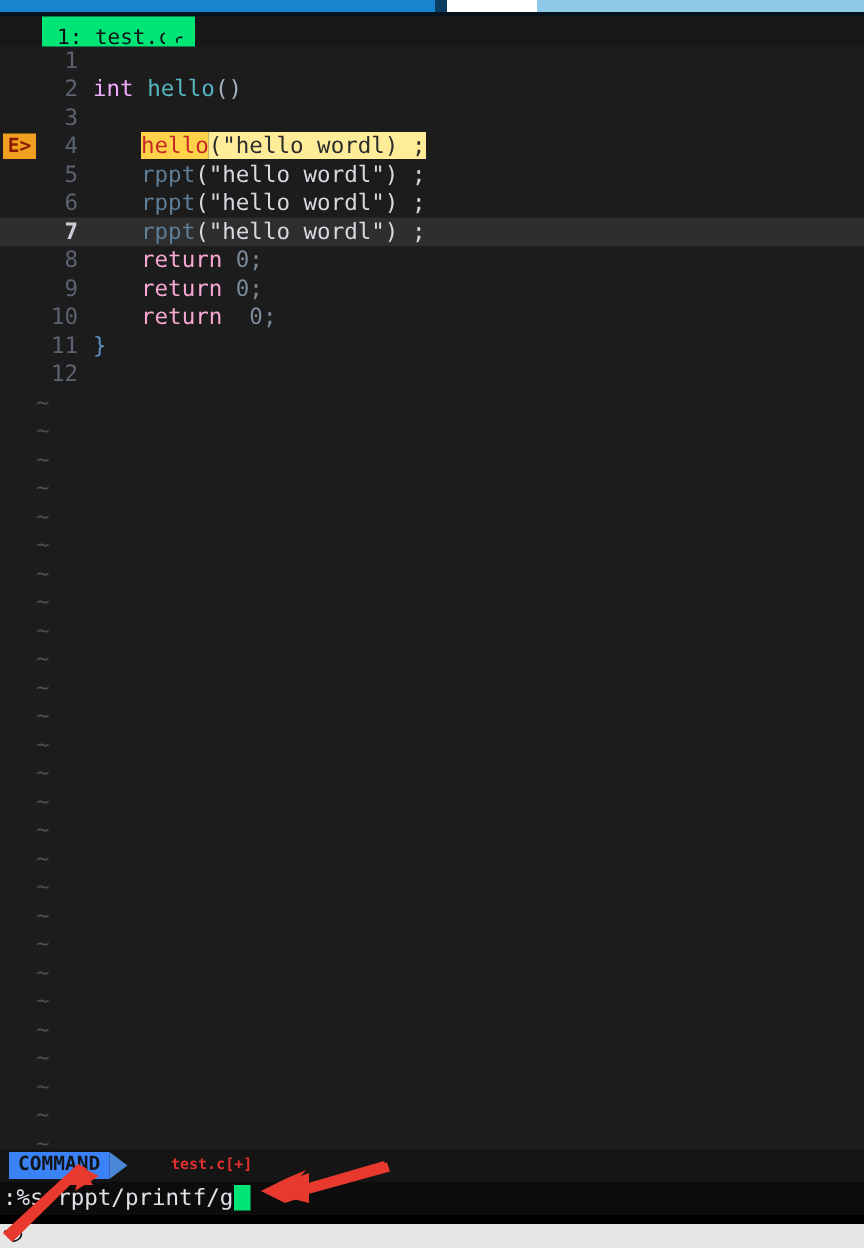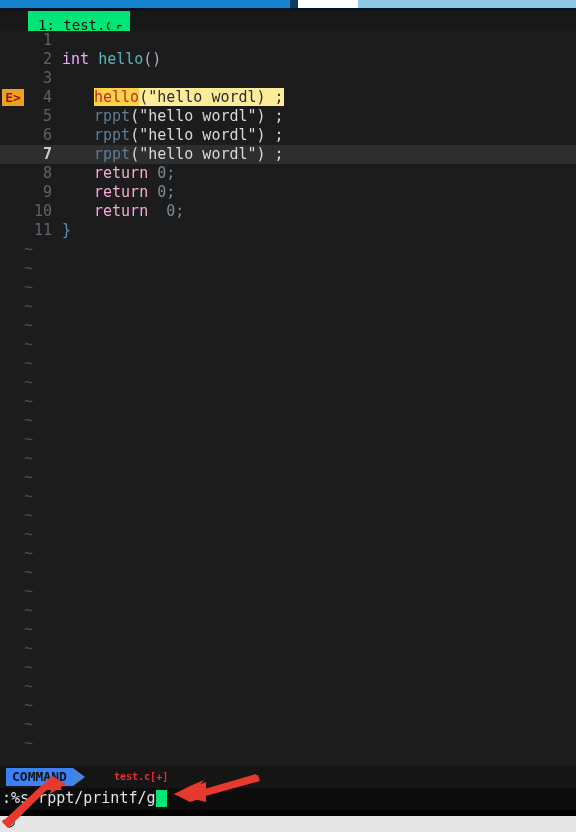--- a/index.html
+++ b/index.html
@@ -179,20 +179,24 @@
   <div class="ln">
     <span class="num">10</span>
     <span class="code" style="left:94px;"><span class="k-ret">return</span><span class="k-num">  0;</span></span>
   </div>
 
   <div class="ln">
     <span class="num">11</span>
     <span class="code"><span class="k-brace">}</span></span>
   </div>
 
+  <div class="ln">
+    <span class="num">12</span>
+    <span class="code"></span>
+  </div>
 
   <div id="filler">
       <div class="ln"><span class="tilde">~</span></div>
       <div class="ln"><span class="tilde">~</span></div>
       <div class="ln"><span class="tilde">~</span></div>
       <div class="ln"><span class="tilde">~</span></div>
       <div class="ln"><span class="tilde">~</span></div>
       <div class="ln"><span class="tilde">~</span></div>
       <div class="ln"><span class="tilde">~</span></div>
       <div class="ln"><span class="tilde">~</span></div>

